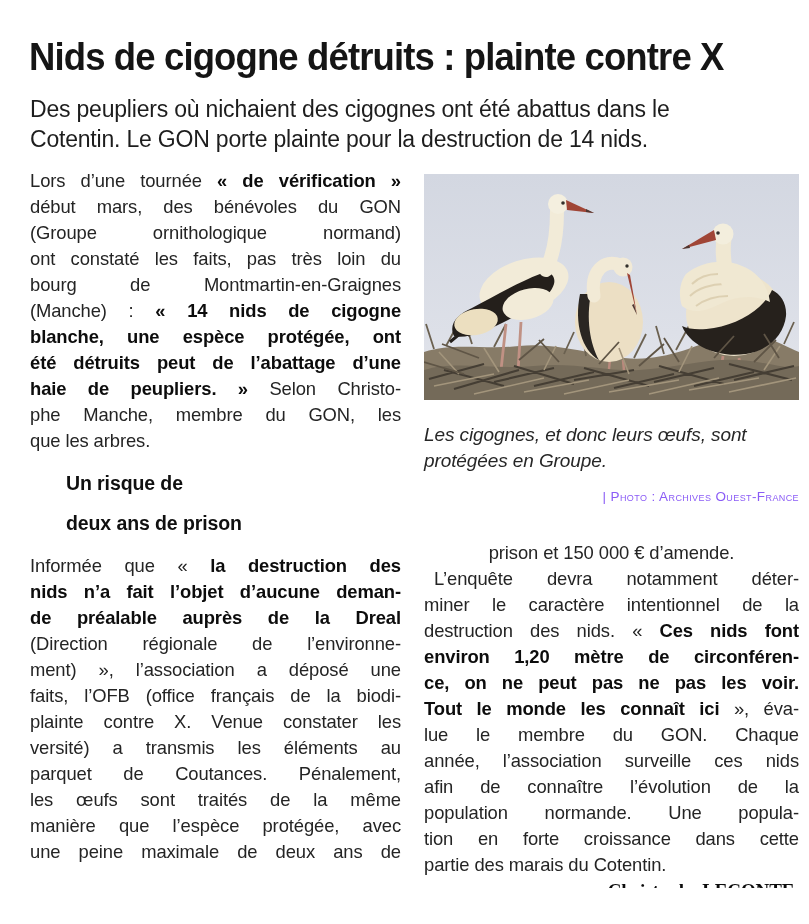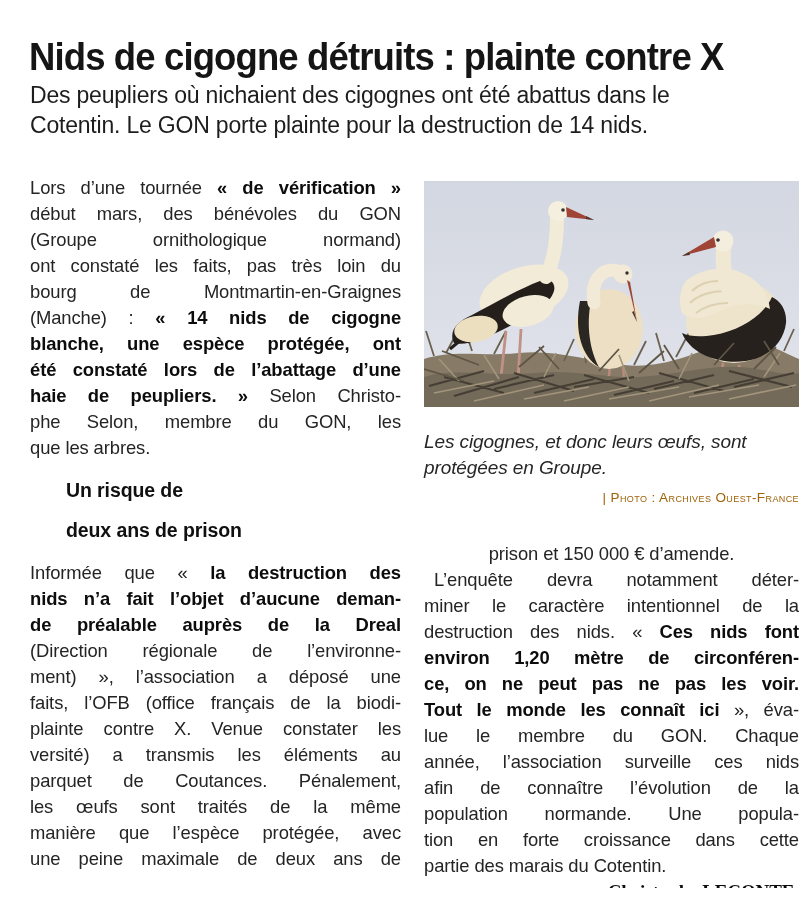--- a/index.html
+++ b/index.html
@@ -6,37 +6,37 @@
   .page{
     position:relative;width:809px;height:888px;background:#ffffff;overflow:hidden;
     font-family:"Liberation Sans","DejaVu Sans",sans-serif;color:#242424;
   }
   .title{
     position:absolute;left:29px;top:36px;margin:0;
     font-size:38px;font-weight:600;letter-spacing:-0.9px;color:#151515;
     white-space:nowrap;transform:scaleX(0.96);transform-origin:left top;
   }
   .lede{
-    position:absolute;left:30px;top:80px;width:750px;
+    position:absolute;left:30px;top:94px;width:750px;
     font-size:23px;line-height:30px;color:#1d1d1d;letter-spacing:-0.2px;
   }
-  .col{position:absolute;top:175px;font-size:18.4px;line-height:26px;letter-spacing:-0.1px;}
+  .col{position:absolute;top:168px;font-size:18.4px;line-height:26px;letter-spacing:-0.1px;}
   .col-left{left:30px;width:371px;}
   .col-right{left:424px;width:375px;}
   .line{min-height:26px;white-space:normal;}
   .just{text-align:justify;text-align-last:justify;}
   .ind{text-indent:10px;}
   .b{font-weight:700;color:#0c0c0c;}
   .subhead{margin:16px 0 16px 36px;font-size:19.5px;font-weight:700;line-height:27px;color:#101010;}
   .subhead .line{min-height:27px;margin-top:13px;}
   .photo-frame{width:375px;height:226px;margin-top:6px;overflow:hidden;}
   .photo-frame svg{display:block;}
   .caption{margin-top:22px;font-style:italic;font-size:19px;line-height:26px;color:#272727;}
   .credit{
-    margin-top:4px;text-align:right;font-size:13.5px;color:#a16207;
+    margin-top:10px;text-align:right;font-size:13.5px;color:#8b5cf6;
     font-variant:small-caps;letter-spacing:0.4px;
   }
   .bodyblock{margin:0;}
   .bodyblock.first{margin-top:30px;text-align:center;}
   .signature{text-align:right;font-weight:700;font-size:19px;line-height:26px;color:#0c0c0c;font-family:Liberation Serif, serif;}
 </style>
 </head>
 <body>
 
 <div class="page">
@@ -50,23 +50,23 @@
 
   <div class="col col-left">
     <div class="bodyblock">
         <div class="line just"><span>Lors d’une tournée </span><span class="b">« de vérification »</span></div>
         <div class="line just"><span>début mars, des bénévoles du GON</span></div>
         <div class="line just"><span>(Groupe ornithologique normand)</span></div>
         <div class="line just"><span>ont constaté les faits, pas très loin du</span></div>
         <div class="line just"><span>bourg de Montmartin-en-Graignes</span></div>
         <div class="line just"><span>(Manche) : </span><span class="b">« 14 nids de cigogne</span></div>
         <div class="line just"><span class="b">blanche, une espèce protégée, ont</span></div>
-        <div class="line just"><span class="b">été constaté lors de l’abattage d’une</span></div>
+        <div class="line just"><span class="b">été détruits peut de l’abattage d’une</span></div>
         <div class="line just"><span class="b">haie de peupliers. »</span><span> Selon Christo-</span></div>
-        <div class="line just"><span>phe Selon, membre du GON, les</span></div>
+        <div class="line just"><span>phe Manche, membre du GON, les</span></div>
         <div class="line"><span>que les arbres.</span></div>
       </div>
     <h2 class="subhead">
         <div class="line"><span>Un risque de</span></div>
         <div class="line"><span>deux ans de prison</span></div>
       </h2>
     <div class="bodyblock">
         <div class="line just"><span>Informée que « </span><span class="b">la destruction des</span></div>
         <div class="line just"><span class="b">nids n’a fait l’objet d’aucune deman-</span></div>
         <div class="line just"><span class="b">de préalable auprès de la Dreal</span></div>

